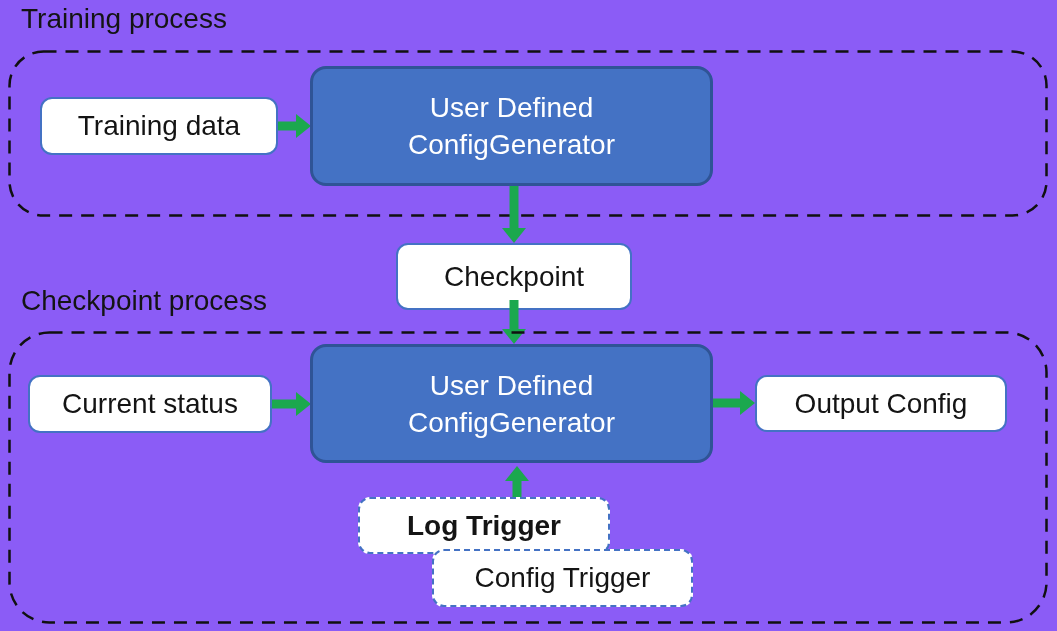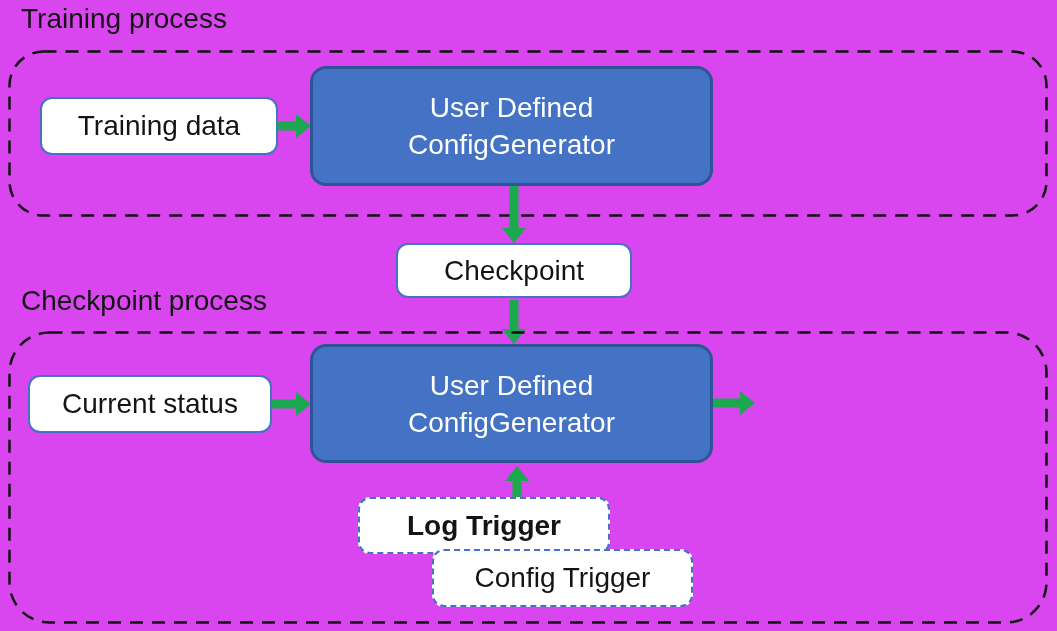--- a/index.html
+++ b/index.html
@@ -3,21 +3,21 @@
 <meta charset="utf-8">
 <style>
   :root{
     --blue:#4472C4;
     --blue-dark:#2F5496;
     --green:#1BA84E;
     --ink:#141414;
   }
   *{box-sizing:border-box;margin:0;padding:0;}
   body{background:#ffffff;font-family:"Liberation Sans",sans-serif;color:var(--ink);}
-  .canvas{position:relative;width:1057px;height:631px;background:#d946ef;overflow:hidden;}
+  .canvas{position:relative;width:1057px;height:631px;background:#8b5cf6;overflow:hidden;}
 
   .section-label{
     position:absolute;
     font-size:28px;
     color:var(--ink);
     white-space:nowrap;
   }
 
   .dashed-container{position:absolute;}
 
@@ -90,21 +90,21 @@
   <div class="node blue-node" style="left:310px;top:66px;width:403px;height:120px;">
     <span>User Defined</span>
     <span>ConfigGenerator</span>
   </div>
 
   <div class="arrow down" style="left:502px;top:186px;height:57px;">
     <div class="shaft"></div>
     <div class="head"></div>
   </div>
 
-  <div class="node white-node" style="left:396px;top:243px;width:236px;height:55px;align-items:center;">
+  <div class="node white-node" style="left:396px;top:243px;width:236px;height:67px;align-items:center;">
     <span>Checkpoint</span>
   </div>
 
   <div class="arrow down" style="left:502px;top:300px;height:44px;">
     <div class="shaft"></div>
     <div class="head"></div>
   </div>
 
   <div class="section-label" style="left:21px;top:285px;">Checkpoint process</div>
 
@@ -124,20 +124,23 @@
   <div class="node blue-node" style="left:310px;top:344px;width:403px;height:119px;">
     <span>User Defined</span>
     <span>ConfigGenerator</span>
   </div>
 
   <div class="arrow right" style="left:713px;top:391px;width:42px;">
     <div class="shaft"></div>
     <div class="head"></div>
   </div>
 
+  <div class="node white-node" style="left:755px;top:375px;width:252px;height:57px;">
+    <span>Output Config</span>
+  </div>
 
   <div class="arrow up" style="left:505px;top:466px;height:31px;">
     <div class="shaft"></div>
     <div class="head"></div>
   </div>
 
   <div class="node trigger-node" style="left:358px;top:497px;width:252px;height:57px;z-index:2;font-weight:bold;">
     <span>Log Trigger</span>
   </div>
 

